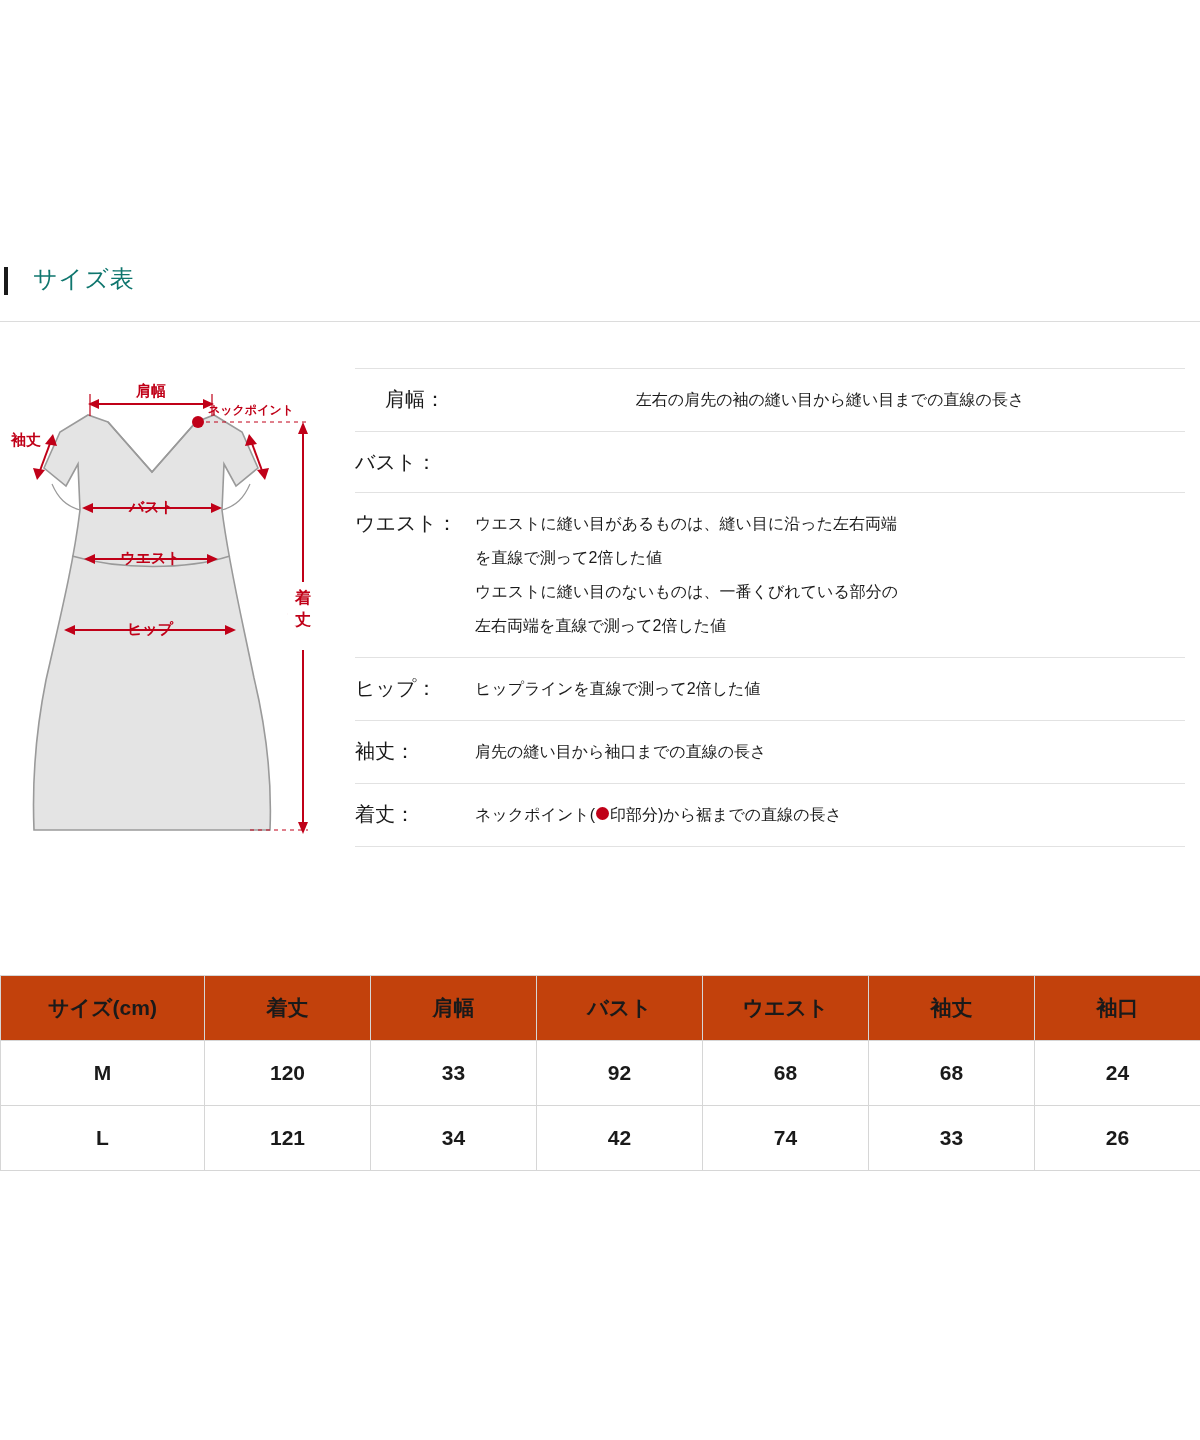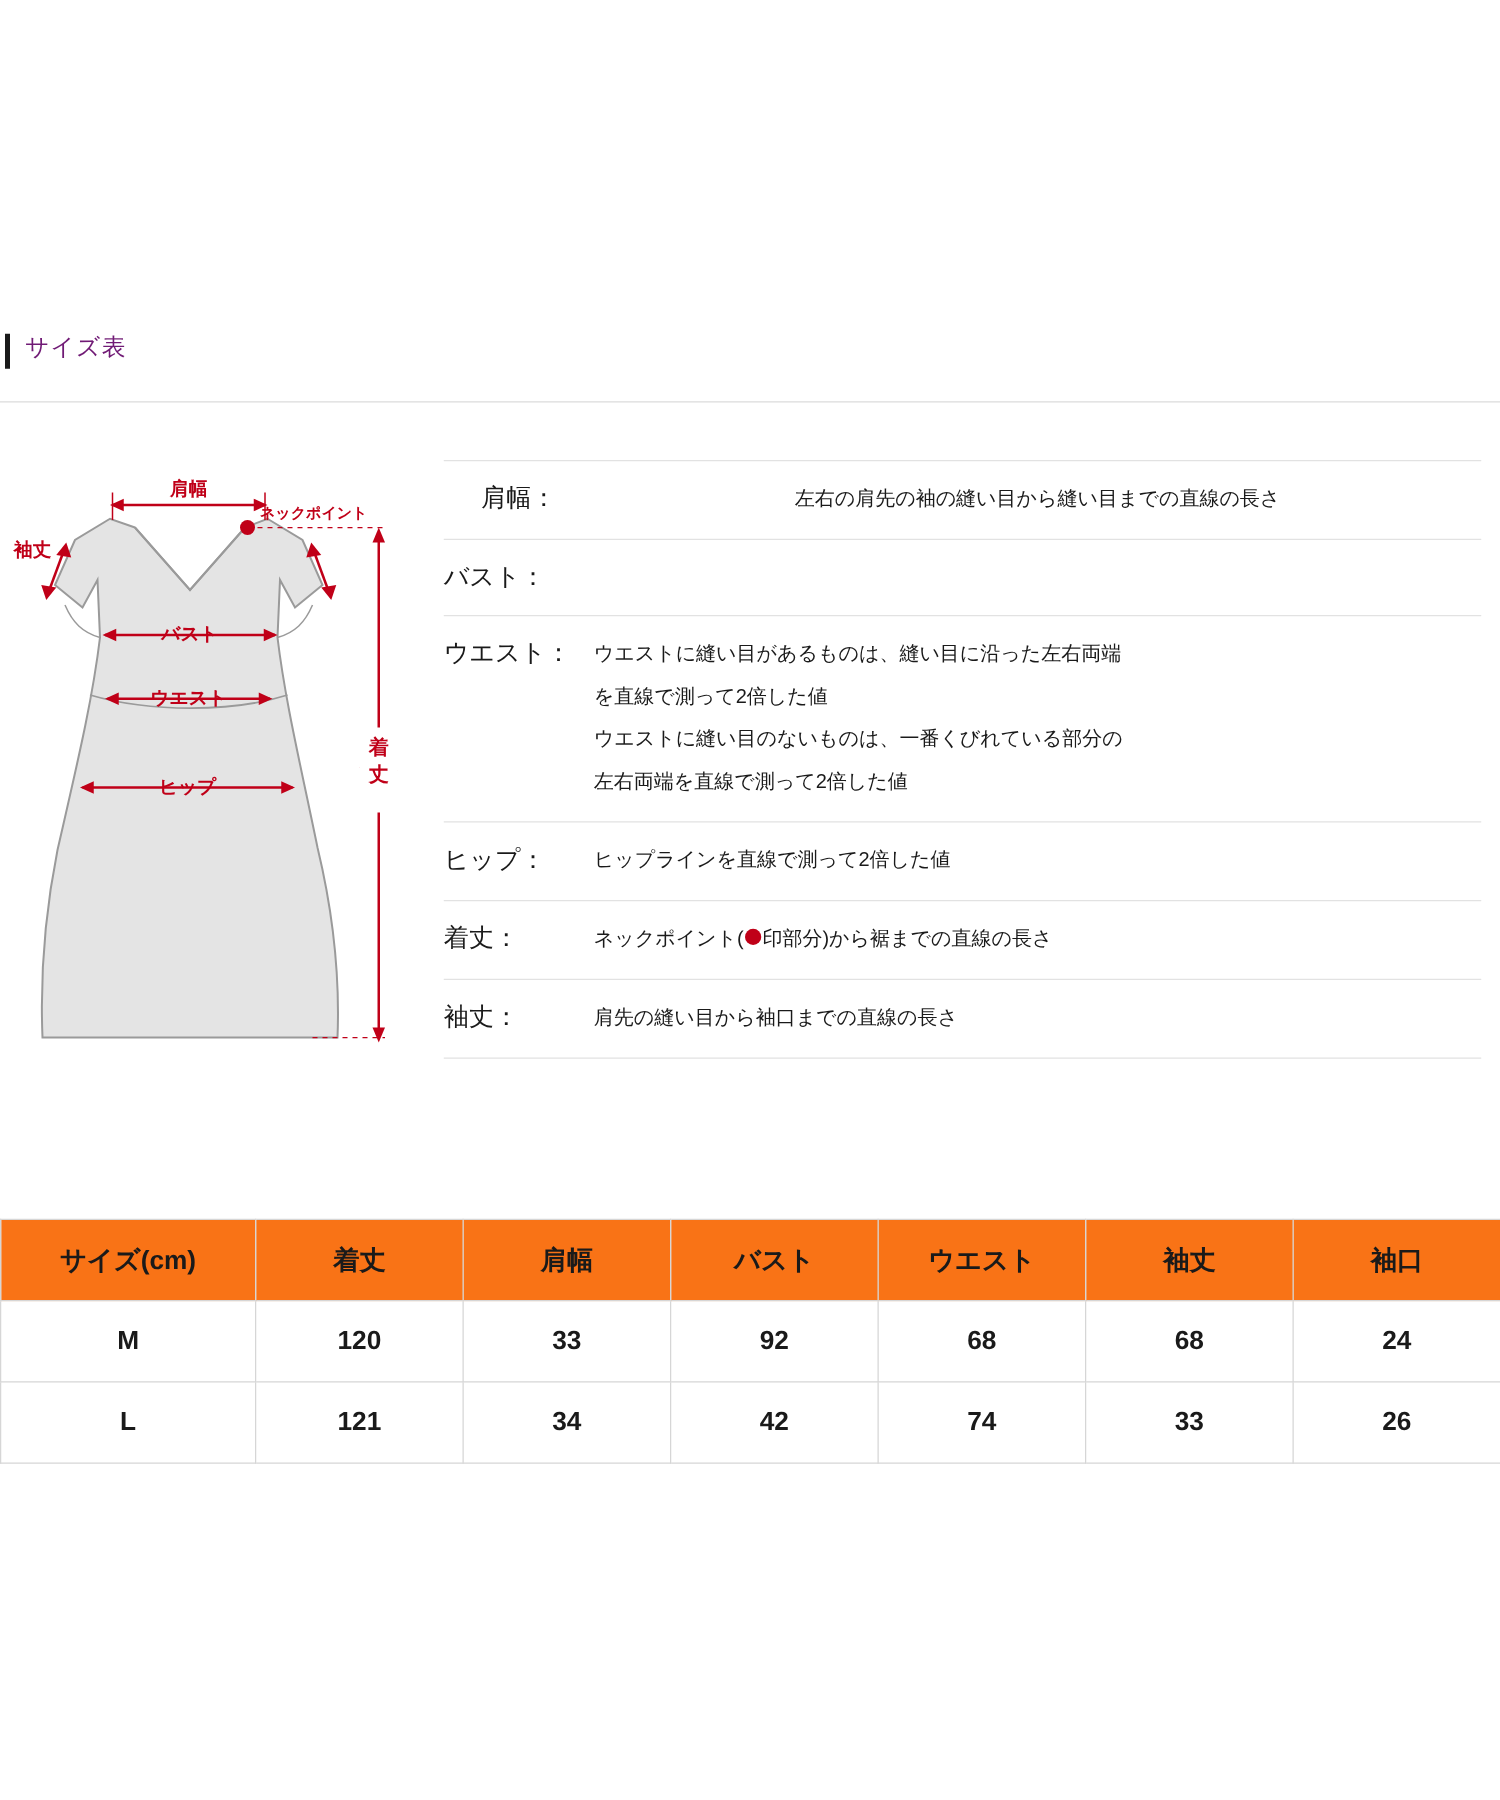--- a/index.html
+++ b/index.html
@@ -37,26 +37,26 @@
   .title-bar {
     position: absolute;
     left: 4px;
     top: 5px;
     width: 4px;
     height: 28px;
     background: #1a1a1a;
   }
   .title-text {
     position: absolute;
-    left: 20px;
+    left: 33px;
     top: 0px;
-    font-size: 19px;
+    font-size: 24px;
     line-height: 34px;
     letter-spacing: 1px;
-    color: #701a75;
+    color: #0f766e;
   }
 
   
   .diagram {
     position: absolute;
     left: 0px;
     top: 360px;
     width: 340px;
     height: 520px;
   }
@@ -118,21 +118,21 @@
   }
   .size-table th, .size-table td {
     border: 1px solid #d6d6d6;
     text-align: center;
     font-size: 21px;
     height: 62px;
     font-weight: bold;
     color: #1a1a1a;
   }
   .size-table thead th {
-    background: #f97316;
+    background: #c2410c;
   }
   .size-table tbody td {
     background: #ffffff;
     font-weight: bold;
   }
   .size-table tbody td:first-child {
     font-weight: bold;
   }
   .size-table col.first { width: 204px; }
   .size-table col.rest { width: 166px; }
@@ -252,30 +252,30 @@
     </div>
 
     <div class="def-row">
       <div class="def-term">ヒップ：</div>
       <div class="def-desc">
         <span class="line">ヒップラインを直線で測って2倍した値</span>
       </div>
     </div>
 
     <div class="def-row">
+      <div class="def-term">袖丈：</div>
+      <div class="def-desc">
+        <span class="line">肩先の縫い目から袖口までの直線の長さ</span>
+      </div>
+    </div>
+
+    <div class="def-row">
       <div class="def-term">着丈：</div>
       <div class="def-desc">
         <span class="line"><span>ネックポイント(</span><span class="dot-mark"></span><span>印部分)から裾までの直線の長さ</span></span>
-      </div>
-    </div>
-
-    <div class="def-row">
-      <div class="def-term">袖丈：</div>
-      <div class="def-desc">
-        <span class="line">肩先の縫い目から袖口までの直線の長さ</span>
       </div>
     </div>
 
   </div>
 
   <table class="size-table">
     <colgroup>
       <col class="first">
         <col class="rest">
         <col class="rest">

